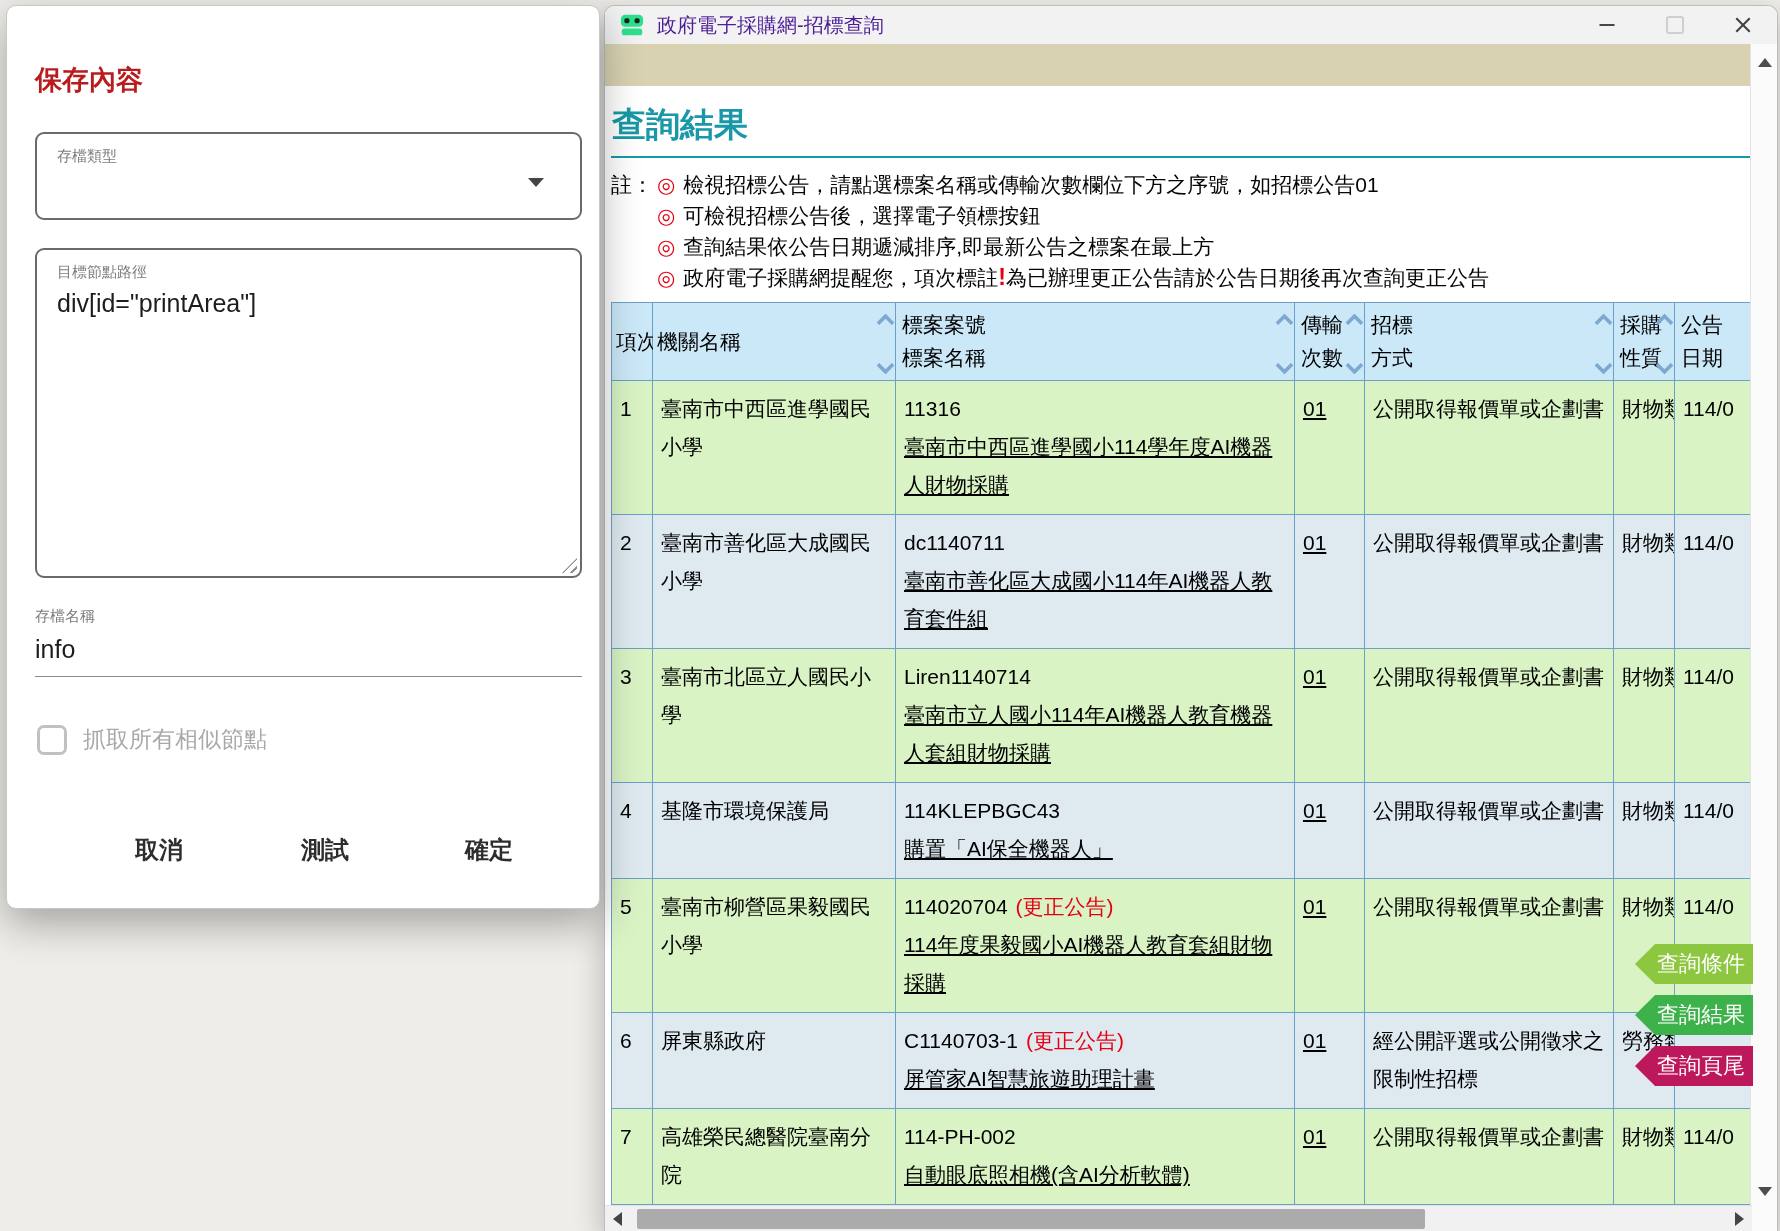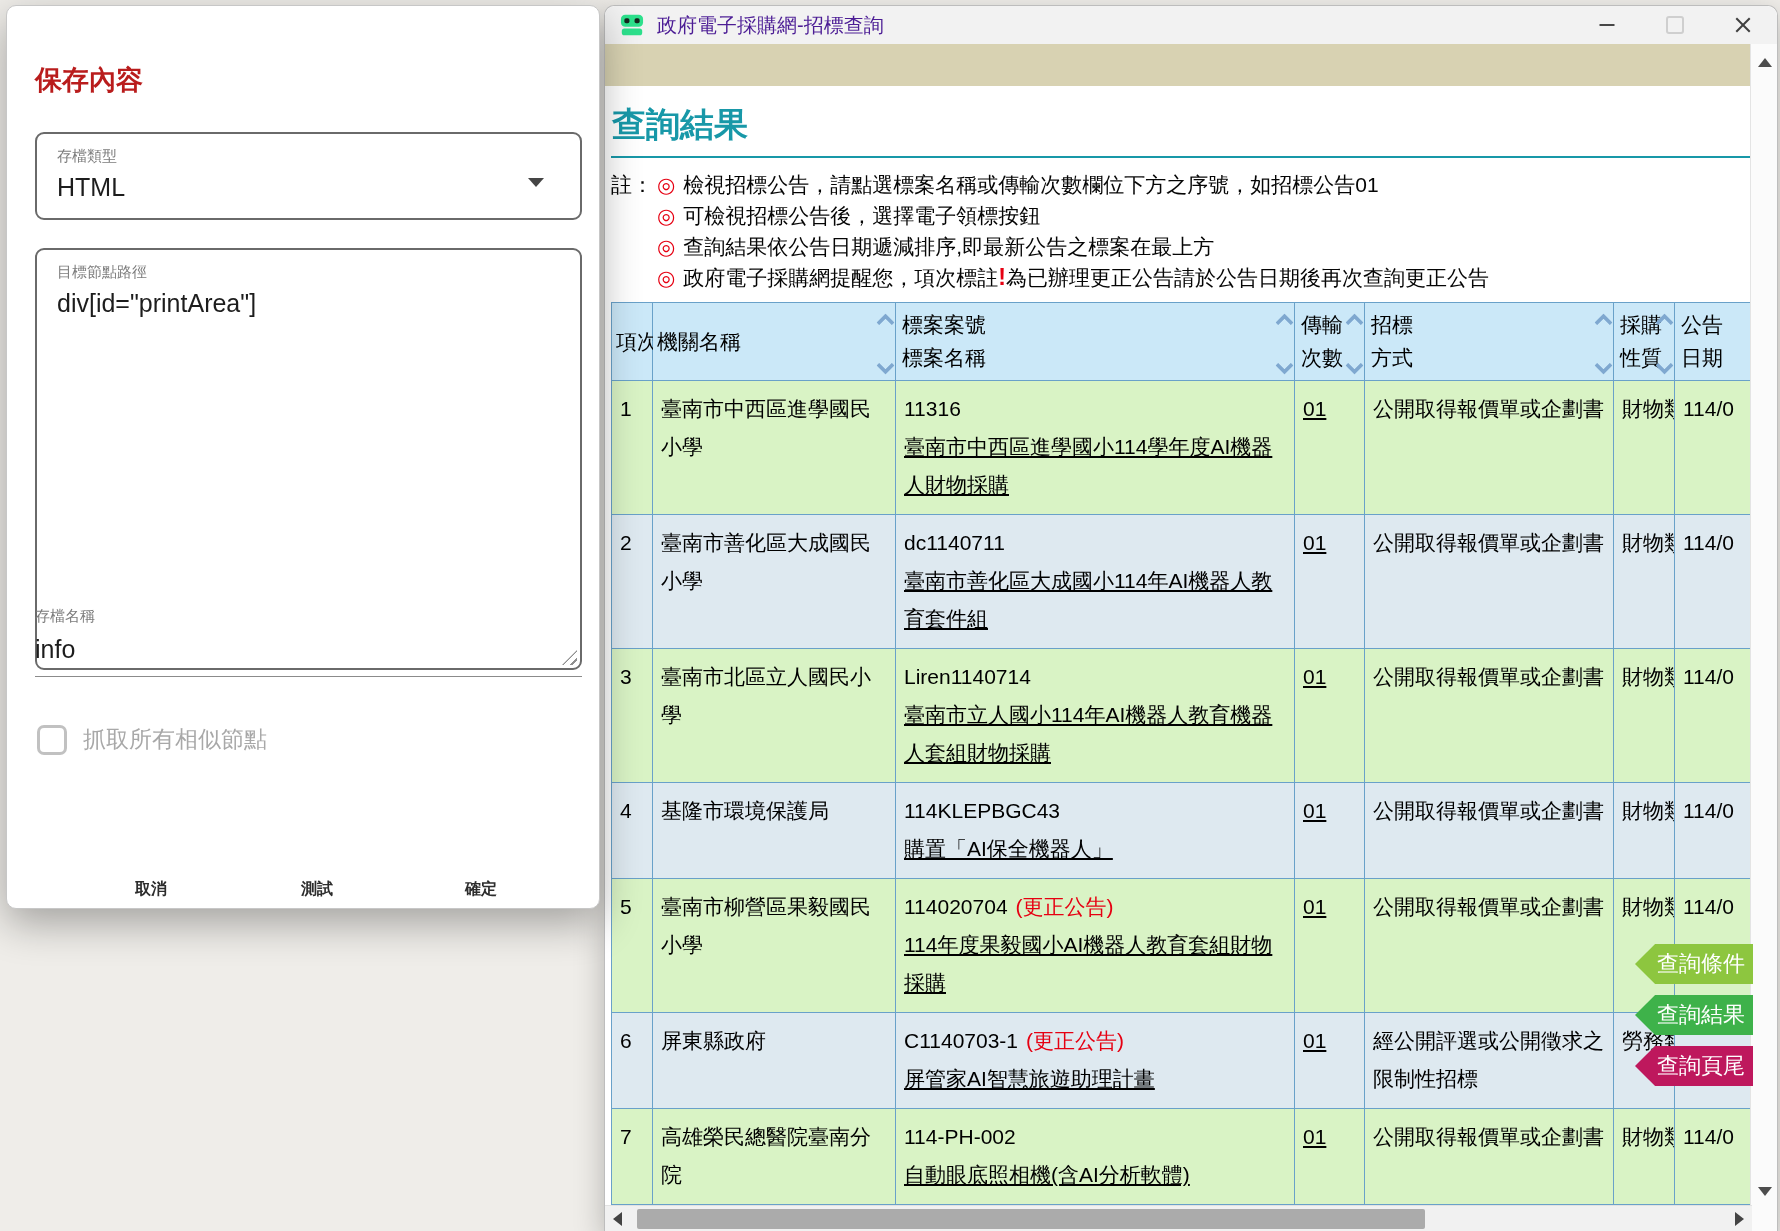--- a/index.html
+++ b/index.html
@@ -64,21 +64,21 @@
   .emily-body { position: relative; height: 861px; }
   .dialog-title {
     position: absolute; left: 28px; top: 56px;
     font-size: 27px; font-weight: bold; color: #b91c1c;
   }
   .field-outlined {
     position: absolute; left: 28px; width: 547px;
     border: 2px solid #6a6a6a; border-radius: 9px; background: #fff;
   }
   .f-type { top: 126px; height: 88px; }
-  .f-path { top: 242px; height: 422px; }
+  .f-path { top: 242px; height: 330px; }
   .field-label { display: block; margin: 13px 0 0 20px; font-size: 15px; color: #7c7c7c; }
   .field-value { display: block; margin: 7px 0 0 20px; font-size: 25px; color: #1d1d1d; }
   .caret-down {
     position: absolute; right: 36px; top: 44px; width: 0; height: 0;
     border-left: 8px solid transparent; border-right: 8px solid transparent;
     border-top: 9px solid #454545;
   }
   .resize-handle {
     position: absolute; right: 3px; bottom: 3px; width: 15px; height: 15px;
     background: repeating-linear-gradient(135deg, transparent 0 4px, #8f8f8f 4px 6px);
@@ -90,23 +90,22 @@
   .field-underlined .field-value { margin-left: 0; margin-top: 9px; }
   .field-underlined .underline { margin-top: 12px; height: 1px; background: #8b8b8b; }
 
   .checkbox-row { position: absolute; left: 30px; top: 718px; display: flex; align-items: center; cursor: default; }
   .checkbox-box { width: 30px; height: 30px; border: 3px solid #c1c1c1; border-radius: 7px; background: #fff; }
   .checkbox-label { margin-left: 16px; font-size: 23px; color: #a8a8a8; }
 
   .dialog-actions { position: absolute; left: 0; top: 828px; width: 100%; height: 52px; }
   .dlg-btn {
     position: absolute; background: none; border: none; cursor: pointer;
-    font-size: 16px; font-weight: bold; color: #2d2d2d;
+    font-size: 24px; font-weight: bold; color: #2d2d2d;
     font-family: inherit;
-    margin-top: 45px;
   }
   .btn-cancel { left: 128px; } .btn-test { left: 294px; font-family: Liberation Serif, serif; } .btn-ok { left: 458px; }
 
   
   .proc-win {
     left: 604px; top: 5px; width: 1174px; height: 1226px;
     border-radius: 10px 10px 0 0;
     border: 1px solid #bdbdbd; border-bottom: none;
     box-shadow: 0 10px 30px rgba(0,0,0,.25);
     overflow: hidden;
@@ -214,21 +213,20 @@
 </style>
 </head>
 <body>
 
 <section class="win emily-win">
   <div class="emily-body">
     <h1 class="dialog-title">保存內容</h1>
 
     <div class="field-outlined f-type">
       <label class="field-label">存檔類型</label>
-      <span class="field-value">HTML</span>
       <span class="caret-down"></span>
     </div>
 
     <div class="field-outlined f-path">
       <label class="field-label">目標節點路徑</label>
       <span class="field-value">div[id="printArea"]</span>
       <span class="resize-handle"></span>
     </div>
 
     <div class="field-underlined">

